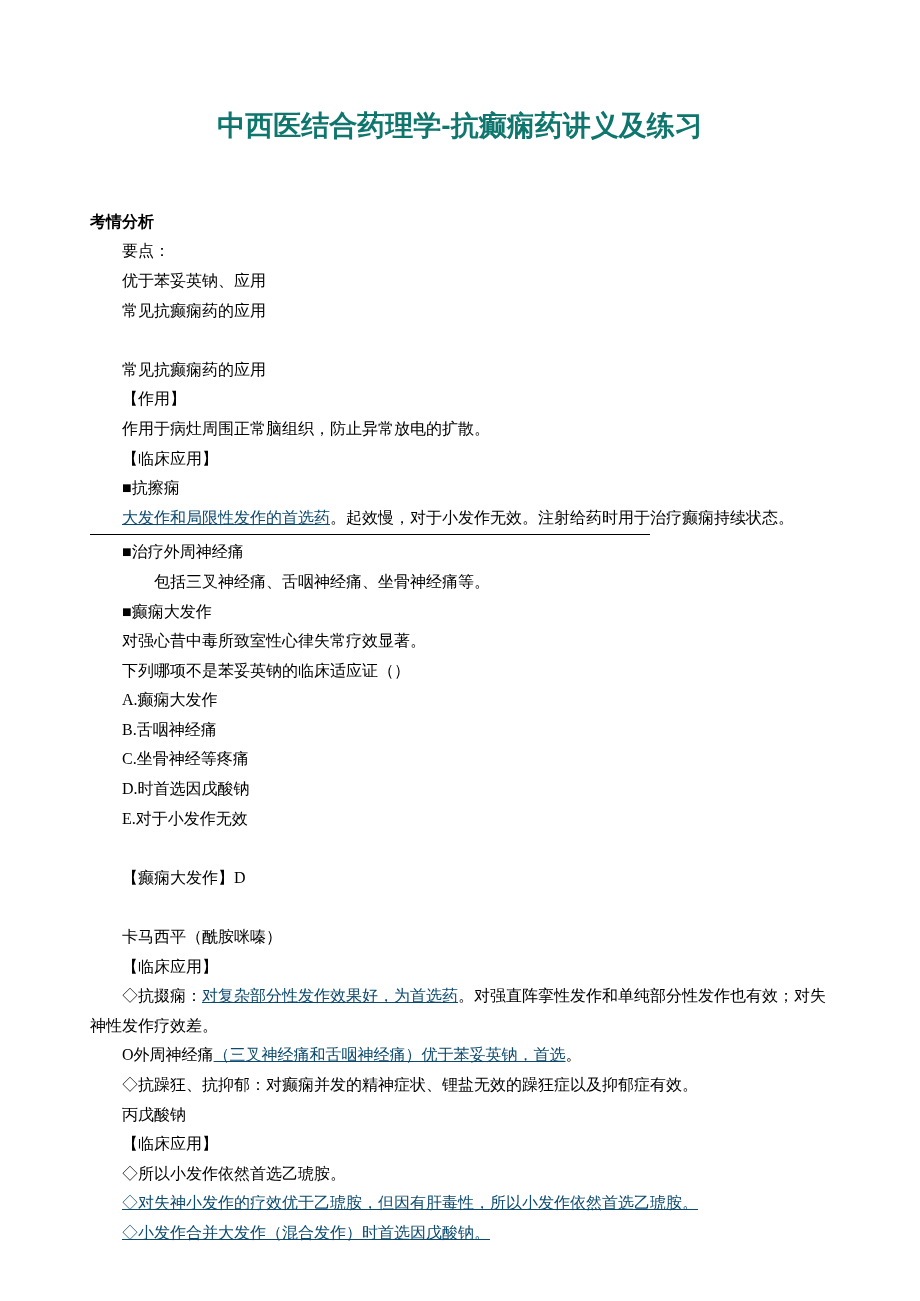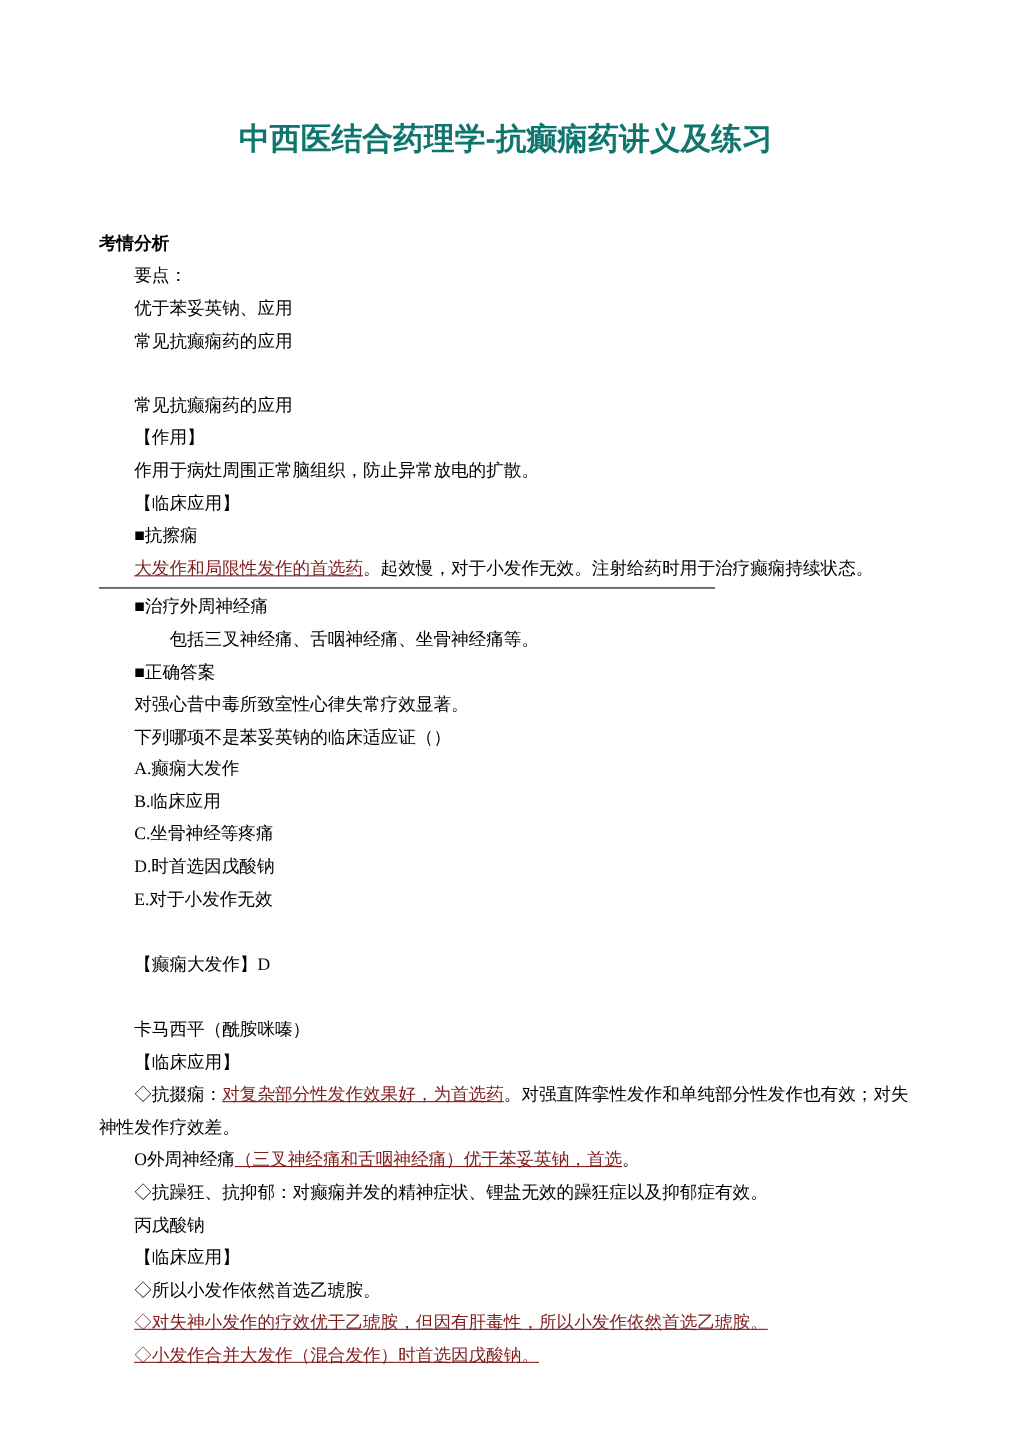--- a/index.html
+++ b/index.html
@@ -22,21 +22,21 @@
       font-family: "SimHei", "黑体", sans-serif;
     }
     .section-head {
       margin-left: 0;
       font-weight: bold;
     }
     .indent {
       text-indent: 2em;
     }
     .red-underline {
-      color: #7f1d1d;
+      color: #0c4a6e;
       text-decoration: underline;
     }
     .line {
       margin: 0;
     }
     .hr-line {
       border: none;
       border-top: 1px solid #000;
       margin: 2px 0;
       width: 560px;
@@ -61,26 +61,26 @@
 
 <div class="line indent">常见抗癫痫药的应用</div>
 <div class="line indent">【作用】</div>
 <div class="line indent">作用于病灶周围正常脑组织，防止异常放电的扩散。</div>
 <div class="line indent">【临床应用】</div>
 <div class="line indent">■抗擦痫</div>
 <div class="line indent"><span class="red-underline">大发作和局限性发作的首选药</span><span>。起效慢，对于小发作无效。注射给药时用于治疗癫痫持续状态。</span></div>
 <hr class="hr-line">
 <div class="line indent">■治疗外周神经痛</div>
 <div class="line" style="text-indent:4em">包括三叉神经痛、舌咽神经痛、坐骨神经痛等。</div>
-<div class="line indent">■正确答案</div>
+<div class="line indent">■癫痫大发作</div>
 <div class="line indent">对强心昔中毒所致室性心律失常疗效显著。</div>
 
 <div class="line indent">下列哪项不是苯妥英钠的临床适应证（）</div>
 <div class="line indent">A.癫痫大发作</div>
-<div class="line indent">B.临床应用</div>
+<div class="line indent">B.舌咽神经痛</div>
 <div class="line indent">C.坐骨神经等疼痛</div>
 <div class="line indent">D.时首选因戊酸钠</div>
 <div class="line indent">E.对于小发作无效</div>
 
 <div class="spacer"></div>
 
 <div class="line indent">【癫痫大发作】D</div>
 
 <div class="spacer"></div>
 

